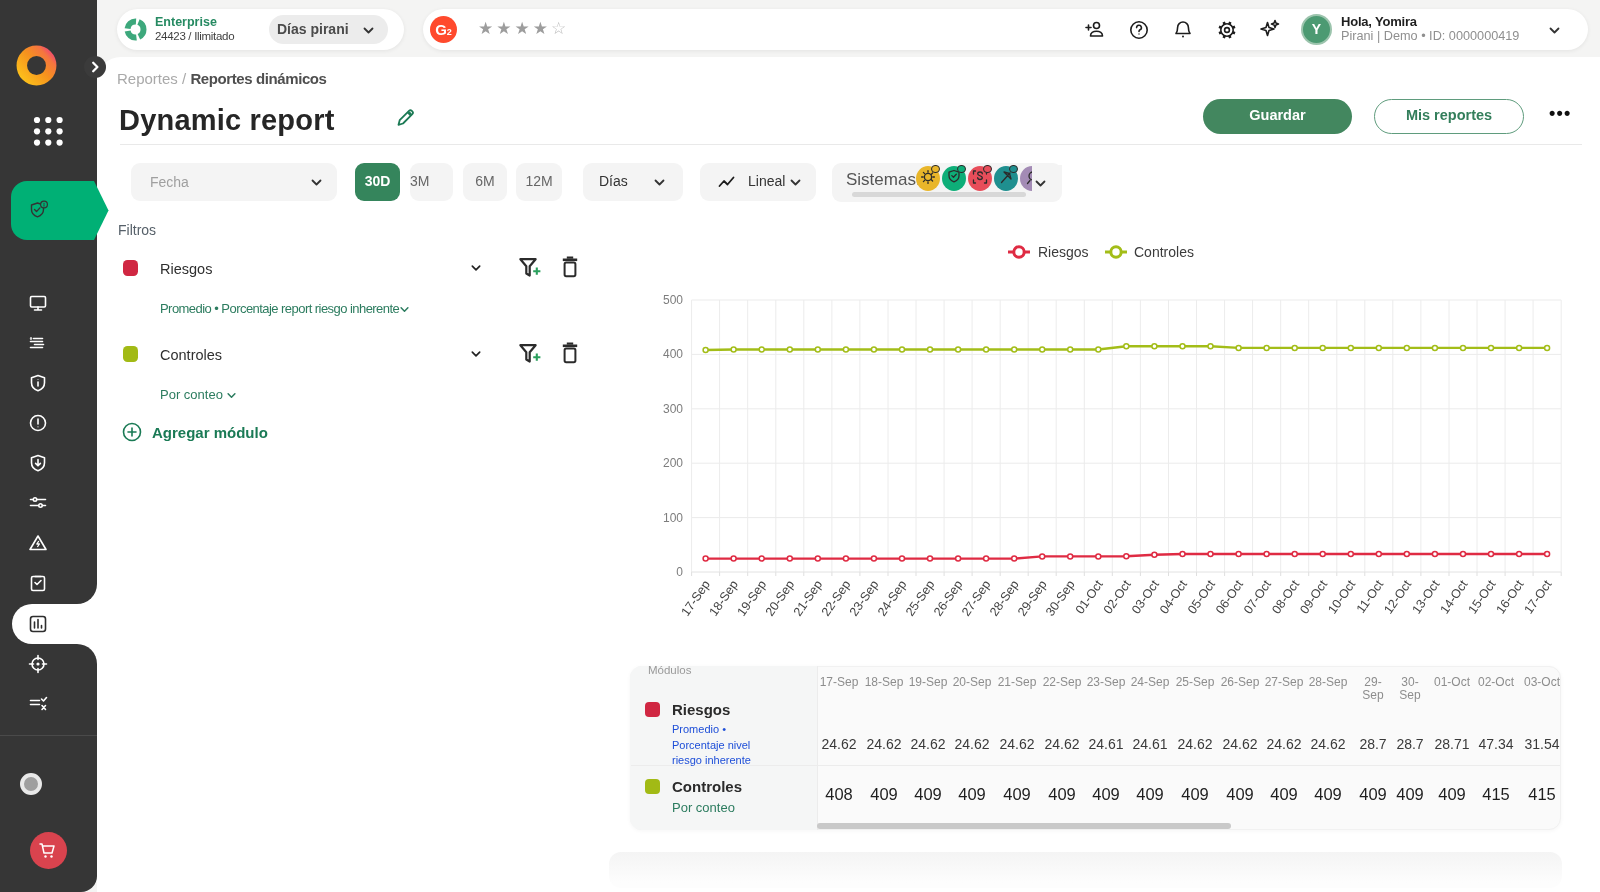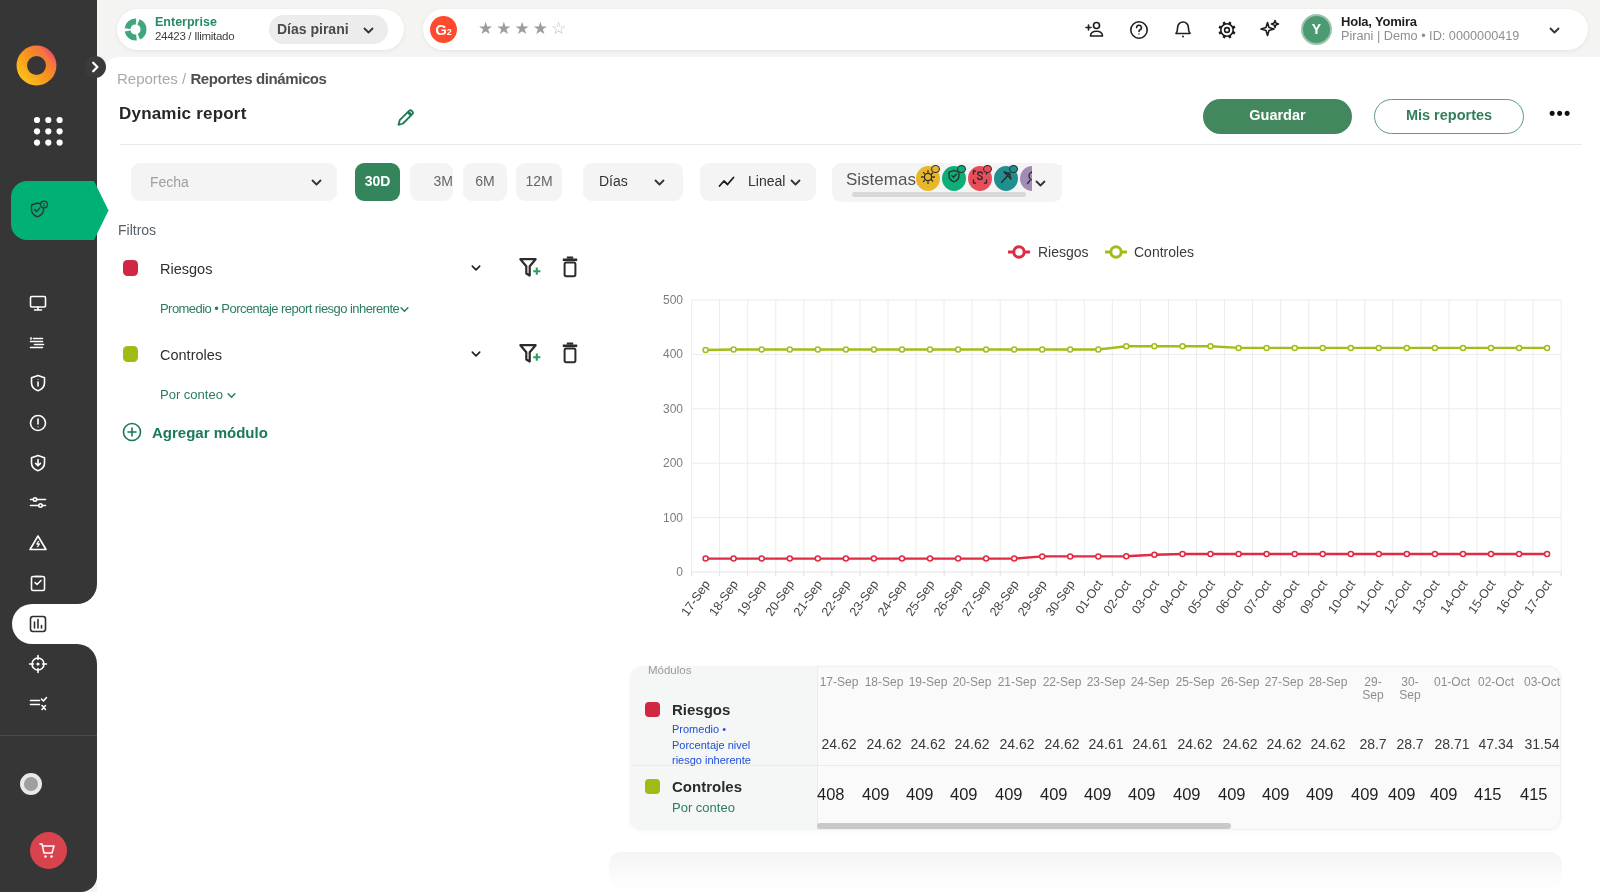--- a/index.html
+++ b/index.html
@@ -4,47 +4,47 @@
 * { margin:0; padding:0; box-sizing:border-box; }
 html,body { width:1600px; height:892px; overflow:hidden; font-family:"Liberation Sans", sans-serif; background:#f4f4f3; }
 .stage { position:relative; width:1600px; height:892px; }
 .abs { position:absolute; }
 .content { position:absolute; left:97px; top:57px; width:1503px; height:835px; background:#fff; border-top-left-radius:24px; }
 .sidebar { position:absolute; left:0; top:0; width:97px; height:892px; background:#363636; border-bottom-right-radius:16px; }
 .pill { position:absolute; background:#fff; border-radius:21px; box-shadow:0 1px 4px rgba(0,0,0,0.07); }
 .gpill { position:absolute; background:#f4f4f4; border-radius:9px; }
 .th { position:absolute; font-size:12px; color:#8d8d8d; text-align:center; line-height:13px; }
 .tv1 { position:absolute; font-size:14px; color:#3a3a3a; text-align:center; }
-.tv2 { position:absolute; font-size:16.5px; color:#1f1f1f; }
+.tv2 { position:absolute; font-size:16.5px; color:#1f1f1f; text-align:center; }
 </style></head>
 <body>
 <div class="stage">
 <div class="content"></div>
 <div class="abs" style="left:117px;top:70px;font-size:15px;color:#a9a9a9">Reportes / <span style="color:#4f4f4f;font-weight:700;letter-spacing:-0.4px">Reportes dinámicos</span></div>
-<div class="abs" style="left:119px;top:104px;font-size:17px;font-weight:700;color:#262626;letter-spacing:0.2px">Dynamic report</div>
+<div class="abs" style="left:119px;top:104px;font-size:29px;font-weight:700;color:#262626;letter-spacing:0.2px">Dynamic report</div>
 <svg class="abs" style="left:396px;top:108px" width="19" height="19" viewBox="0 0 19 19">
 <path d="M2.5 16.8l1.2-4.6L13 2.9a2 2 0 0 1 2.8 0l.5.5a2 2 0 0 1 0 2.8L7 15.5z" fill="none" stroke="#1c7a55" stroke-width="1.8" stroke-linejoin="round"></path>
       <path d="M11.6 4.3l3.3 3.3" stroke="#1c7a55" stroke-width="1.8"></path>
       <path d="M13.7 3.6l2 2L14 7.3l-2-2z" fill="#1c7a55"></path>
     </svg>
 <div class="abs" style="left:1203px;top:99px;width:149px;height:35px;border-radius:18px;background:#43875f"></div>
 <div class="abs" style="left:1203px;top:107px;width:149px;text-align:center;font-size:14.5px;font-weight:700;color:#fff">Guardar</div>
 <div class="abs" style="left:1374px;top:99px;width:150px;height:35px;border-radius:18px;background:#fff;border:1px solid #5f9c7d;box-sizing:border-box"></div>
 <div class="abs" style="left:1374px;top:107px;width:150px;text-align:center;font-size:14.5px;font-weight:700;color:#337e5b">Mis reportes</div>
 <div class="abs" style="left:1549px;top:103px;font-size:18px;font-weight:700;color:#111;letter-spacing:1.2px">•••</div>
 <div class="abs" style="left:120px;top:144px;width:1462px;height:1px;background:#e9e9e9"></div>
 <div class="gpill" style="left:131px;top:163px;width:206px;height:38px"></div>
 <div class="abs" style="left:150px;top:174px;font-size:14px;color:#9f9f9f">Fecha</div>
 <svg class="abs" style="left:310px;top:176px" width="13" height="13" viewBox="0 0 13 13">
       <path d="M2.5 4.5l4 4 4-4" fill="none" stroke="#333" stroke-width="1.8" stroke-linecap="round" stroke-linejoin="round"></path>
     </svg>
 <div class="abs" style="left:355px;top:163px;width:45px;height:38px;border-radius:9px;background:#35855c"></div>
 <div class="abs" style="left:355px;top:173px;width:45px;text-align:center;font-size:14px;font-weight:700;color:#fff">30D</div>
 <div class="gpill" style="left:410px;top:163px;width:43px;height:38px"></div>
-<div class="abs" style="left:410px;top:173px;width:43px;text-align:right;font-size:14px;color:#666">3M</div>
+<div class="abs" style="left:410px;top:173px;width:43px;text-align:left;font-size:14px;color:#666">3M</div>
 <div class="gpill" style="left:463px;top:163px;width:44px;height:38px"></div>
 <div class="abs" style="left:463px;top:173px;width:44px;text-align:center;font-size:14px;color:#666">6M</div>
 <div class="gpill" style="left:516px;top:163px;width:46px;height:38px"></div>
 <div class="abs" style="left:516px;top:173px;width:46px;text-align:center;font-size:14px;color:#666">12M</div>
 <div class="gpill" style="left:583px;top:163px;width:100px;height:38px"></div>
 <div class="abs" style="left:599px;top:173px;font-size:14px;color:#333">Días</div>
 <svg class="abs" style="left:653px;top:176px" width="13" height="13" viewBox="0 0 13 13">
       <path d="M2.5 4.5l4 4 4-4" fill="none" stroke="#333" stroke-width="1.8" stroke-linecap="round" stroke-linejoin="round"></path>
     </svg>
 <div class="gpill" style="left:700px;top:163px;width:116px;height:38px"></div>

